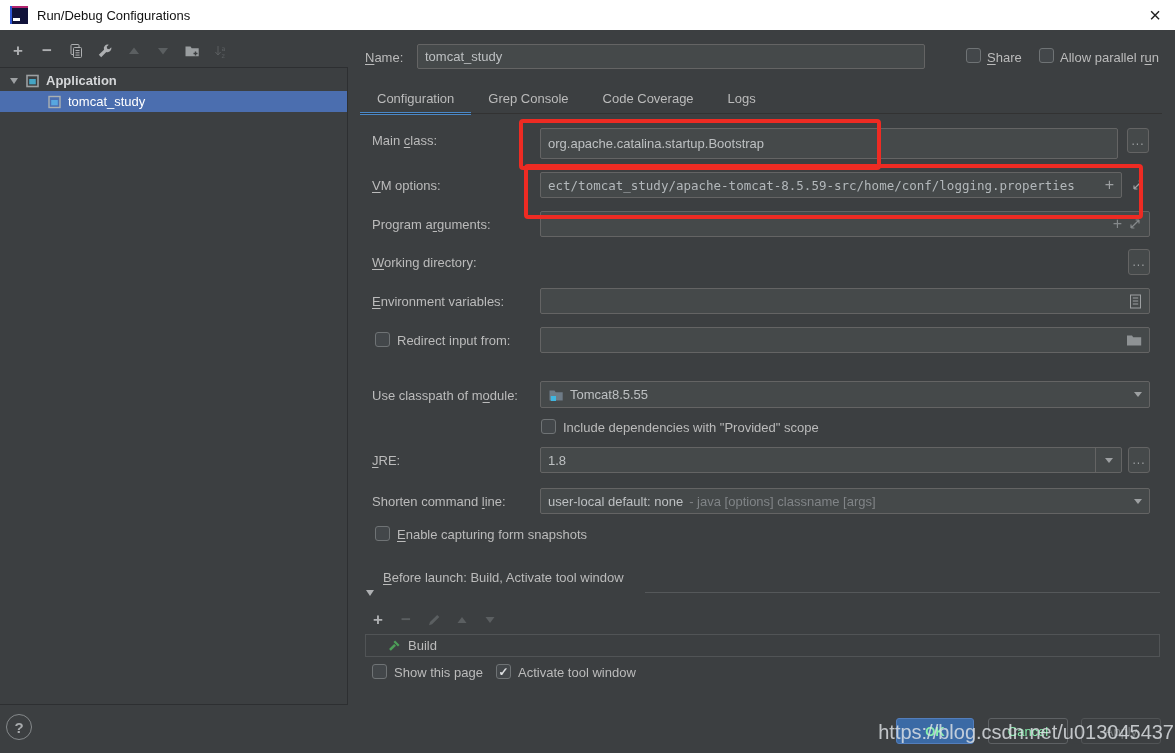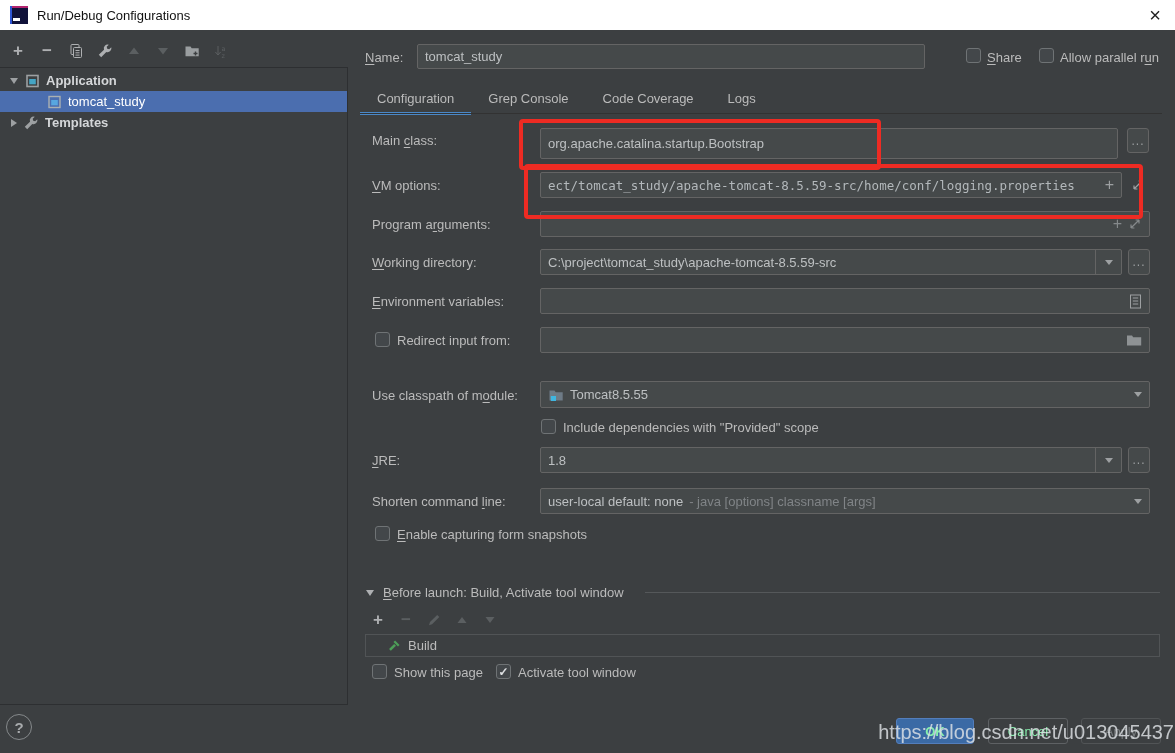--- a/index.html
+++ b/index.html
@@ -139,29 +139,20 @@
     </div>
     <div class="trow sel" style="padding-left:46px;">
       <span>
           <svg class="ico" viewBox="0 0 16 16">
             <rect x="3" y="2.5" width="11" height="11" fill="none" stroke="#aab0b2" stroke-width="1.4"></rect>
             <rect x="5.2" y="6" width="6.6" height="5.3" fill="#58a7e0"></rect>
           </svg>
         </span>
       <span class="lbl2">tomcat_study</span>
     </div>
-    <div class="trow" style="padding-left:11px;">
-      <span class="tri-right"></span>
-      <span>
-          <svg class="ico" viewBox="0 0 16 16">
-            <path fill="#9da0a2" d="M14.3 4.2a3.9 3.9 0 0 1-5 4.8L4.2 14.2 1.8 11.8 7 6.7a3.9 3.9 0 0 1 4.8-5L9.7 3.8l.5 2 2 .5z"></path>
-          </svg>
-        </span>
-      <span class="lbl">Templates</span>
-    </div>
   </div>
   <div class="help">?</div>
 
   <div class="flabel" style="left:365px;top:50px;"><u>N</u>ame:</div>
   <input class="fieldi" style="left: 417px; top: 44px; width: 508px; height: 25px;" value="tomcat_study">
   <span class="cb" style="left:966px;top:48px;"></span>
   <div class="flabel" style="left:987px;top:50px;"><u>S</u>hare</div>
   <span class="cb" style="left:1039px;top:48px;"></span>
   <div class="flabel" style="left:1060px;top:50px;">Allow parallel r<u>u</u>n</div>
 
@@ -192,26 +183,20 @@
   <div class="field" style="left:540px;top:211px;width:610px;height:26px;">
     <span class="plus" style="color:#85898b;">+</span>
     <span>
       <svg width="14" height="14" viewBox="0 0 14 14">
           <path d="M3 11L11 3M11 3H7.6M11 3v3.4M3 11v-3.4M3 11h3.4" stroke="#85898b" fill="none" stroke-width="1.2"></path>
         </svg>
     </span>
   </div>
 
   <div class="flabel" style="left:372px;top:255px;"><u>W</u>orking directory:</div>
-  <div class="field" style="left:540px;top:249px;width:582px;height:26px;">
-    <span>C:\project\tomcat_study\apache-tomcat-8.5.59-src</span>
-    <span class="ddbtn">
-        <span class="dd"></span>
-      </span>
-  </div>
   <div class="sqbtn" style="left:1128px;top:249px;width:22px;height:26px;">...</div>
 
   <div class="flabel" style="left:372px;top:294px;"><u>E</u>nvironment variables:</div>
   <div class="field" style="left:540px;top:288px;width:610px;height:26px;">
     <span class="plus" style="margin-left:auto;">
       <svg width="13" height="15" viewBox="0 0 13 15">
           <rect x="1.5" y="1" width="10" height="13" fill="none" stroke="#9da0a2"></rect>
           <path d="M3.8 4h5.4M3.8 7h5.4M3.8 10h5.4" stroke="#9da0a2"></path>
         </svg>
     </span>
@@ -254,21 +239,21 @@
   <div class="field" style="left:540px;top:488px;width:610px;height:26px;">
     <span>user-local default: none</span>
     <span class="hint"> - java [options] classname [args]</span>
     <span class="dd" style="margin-left:auto;"></span>
   </div>
 
   <span class="cb" style="left:375px;top:526px;"></span>
   <div class="flabel" style="left:397px;top:527px;"><u>E</u>nable capturing form snapshots</div>
 
   <span class="tri-down" style="position:absolute;left:366px;top:590px;border-top-color:#aeb0b2;"></span>
-  <div class="flabel" style="left:383px;top:585px;"><u>B</u>efore launch: Build, Activate tool window</div>
+  <div class="flabel" style="left:383px;top:570px;"><u>B</u>efore launch: Build, Activate tool window</div>
   <div class="bl-line" style="left:645px;width:515px;"></div>
 
   <div class="bl-toolbar">
     <span class="tico">+</span>
     <span class="tico dis">−</span>
     <span>
         <svg class="ico" viewBox="0 0 16 16">
           <path d="M3 13.2l1-3.1 7.2-7.2 2.1 2.1-7.2 7.2z" fill="#5b5f61"></path>
         </svg>
       </span>

